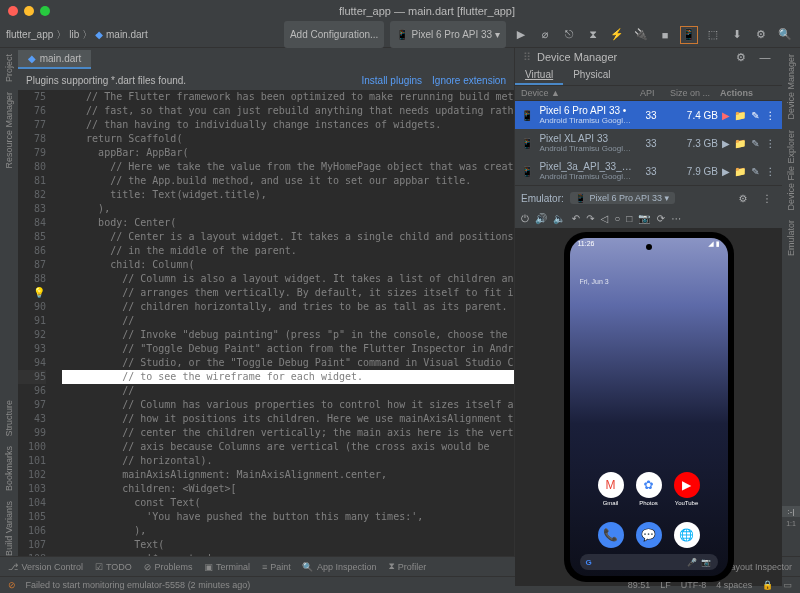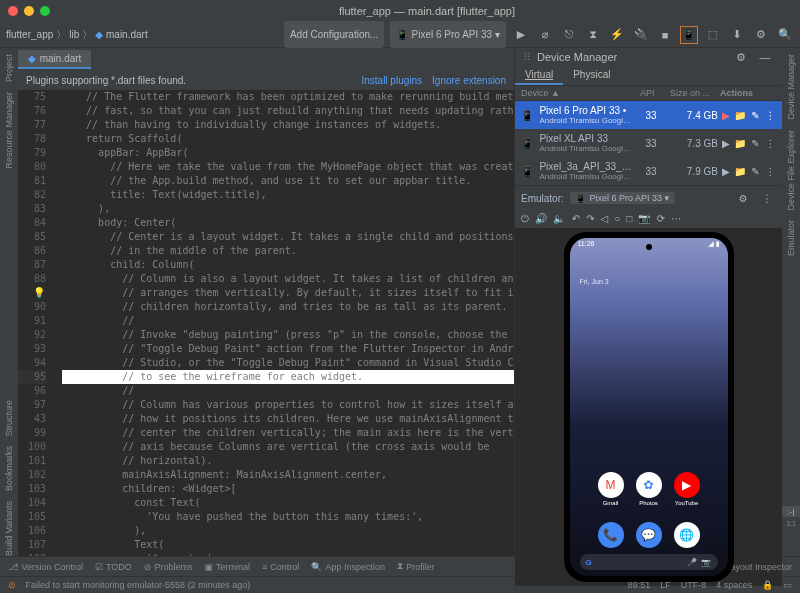--- a/index.html
+++ b/index.html
@@ -341,21 +341,21 @@
 </div>
 
 <div class="side-q">:-|</div>
 <div class="side-11">1:1</div>
 
 <div class="bottom-tools">
   <span class="bt-item">⎇ <span>Version Control</span></span>
   <span class="bt-item">☑ <span>TODO</span></span>
   <span class="bt-item">⊘ <span>Problems</span></span>
   <span class="bt-item">▣ <span>Terminal</span></span>
-  <span class="bt-item">≡ <span>Control</span></span>
+  <span class="bt-item">≡ <span>Paint</span></span>
   <span class="bt-item">🔍 <span>App Inspection</span></span>
   <span class="bt-item">⧗ <span>Profiler</span></span>
   <div class="sp"></div>
   <span class="bt-item" style="color:#cc7832">◉ <span>Event Log</span></span>
   <span class="bt-item">▦ <span>Layout Inspector</span></span>
 </div>
 
 <div class="statusbar">
   <span style="color:#cc7832">⊘</span>
   <span>Failed to start monitoring emulator-5558 (2 minutes ago)</span>

